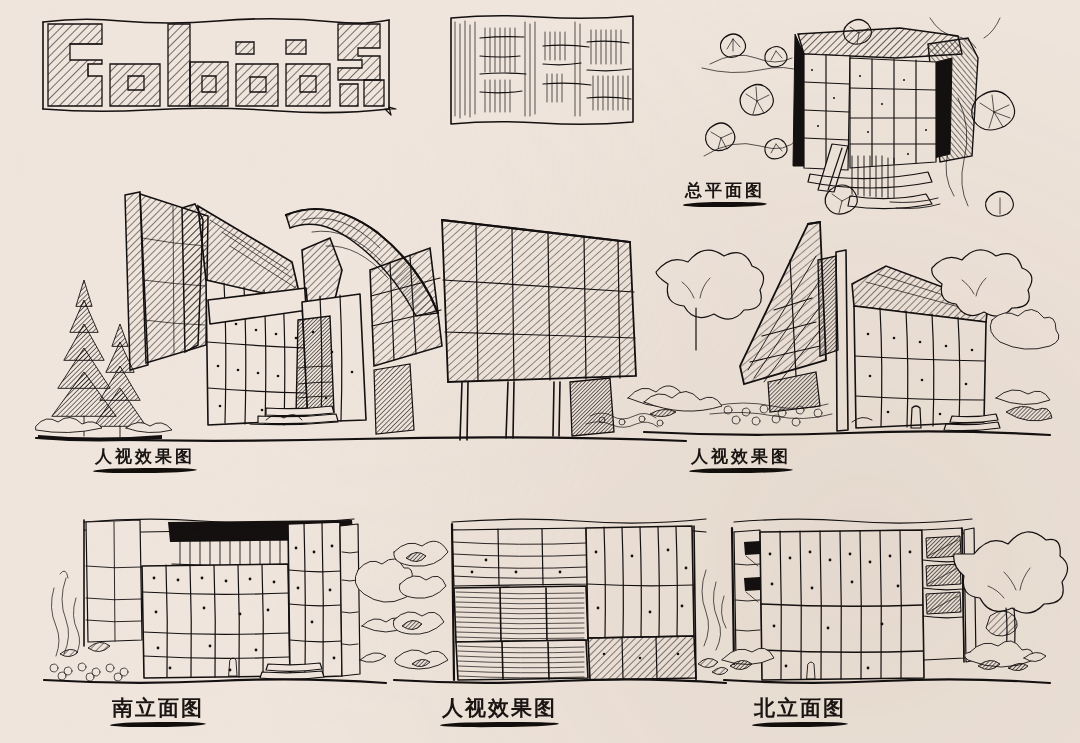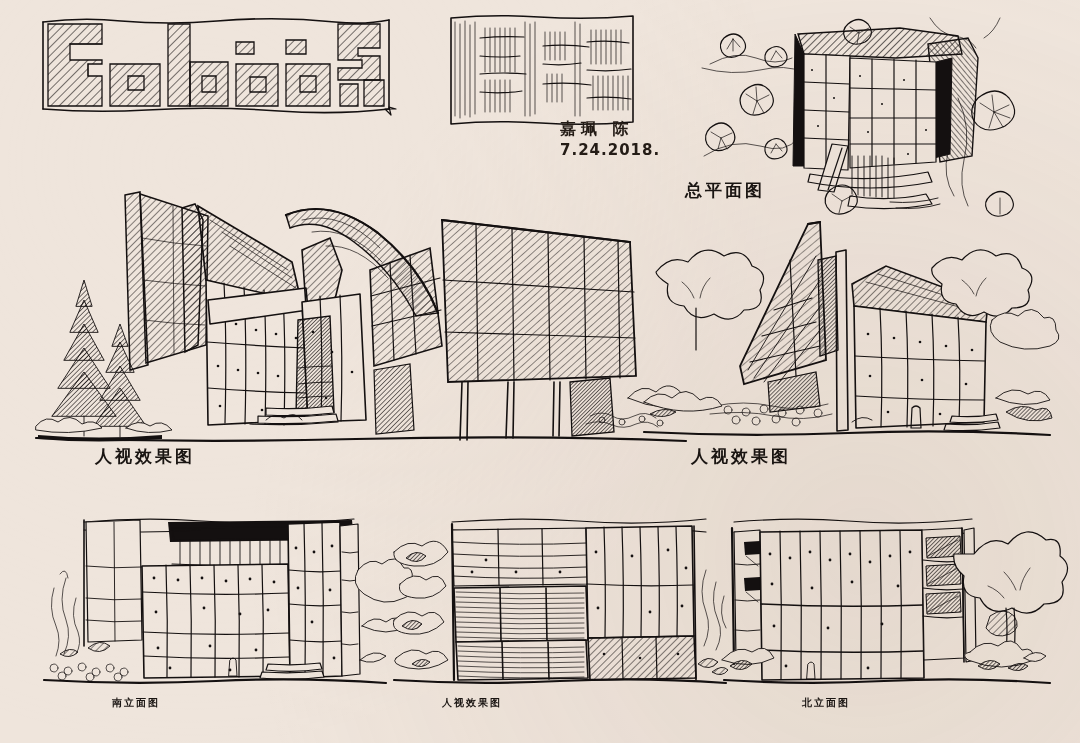--- a/index.html
+++ b/index.html
@@ -28,41 +28,42 @@
       radial-gradient(circle at 80% 75%, rgba(196,178,162,.22), transparent 60%);
     mix-blend-mode: multiply;
     opacity: .8;
   }
   .panel { position: absolute; }
 
   
   .caption {
     position: absolute;
     display: flex;
+    flex-direction: column;
     align-items: flex-start;
     user-select: none;
   }
   .caption .cap-text {
     font-family: "DejaVu Sans", sans-serif;
     font-size: 17px;
     font-weight: 700;
     letter-spacing: 3px;
     color: #1a1512;
     line-height: 1;
     padding: 0 2px 3px 2px;
     white-space: nowrap;
   }
   .caption .cap-rule {
     height: 5px;
     width: 100%;
     background: #120e0b;
     border-radius: 40% 55% 45% 50% / 60% 50% 60% 50%;
     transform: skewY(-.6deg);
   }
-  .caption.small .cap-text { font-size: 10px; letter-spacing: 2px; }
+  .caption.small .cap-text { font-size: 21px; letter-spacing: 2px; }
 
   .sig {
     position: absolute;
     font-family: "DejaVu Sans", sans-serif;
     color: #241c16;
     line-height: 1.35;
     user-select: none;
   }
   .sig .sig-name { font-size: 16px; font-weight: 700; letter-spacing: 5px; }
   .sig .sig-date { font-size: 15px; font-weight: 700; letter-spacing: 1px; }
@@ -208,24 +209,20 @@
         <path d="M96 34 q24 -2 46 1"></path>
         <path d="M96 52 q20 2 38 -1"></path>
         <path d="M96 72 q26 -2 48 1"></path>
         <path d="M140 30 q22 -2 42 1"></path>
         <path d="M140 58 q24 2 44 -1"></path>
         <path d="M140 86 q22 -2 44 1"></path>
       </g>
     </svg>
   </div>
 
-  <div class="sig" style="left:560px; top:118px;">
-    <div class="sig-name">嘉珮 陈</div>
-    <div class="sig-date">7.24.2018.</div>
-  </div>
 
   <div class="panel" style="left:700px; top:6px;">
     <svg width="345" height="215" viewBox="0 0 345 215">
       <defs>
         <pattern id="hatchRoof" width="5" height="5" patternTransform="rotate(45)" patternUnits="userSpaceOnUse">
           <line x1="0" y1="0" x2="0" y2="5" stroke="#141010" stroke-width="1.3"></line>
         </pattern>
         <pattern id="hatchRoof2" width="4" height="4" patternTransform="rotate(-40)" patternUnits="userSpaceOnUse">
           <line x1="0" y1="0" x2="0" y2="4" stroke="#141010" stroke-width="1.1"></line>
         </pattern>
@@ -1080,19 +1077,19 @@
         <path d="M2 150 q14 -14 28 -6 q14 -10 22 6 q-24 12 -52 2 Z" fill="#efe5dc"></path>
       </g>
       <g fill="url(#nDark)" stroke="#141010" stroke-width=".9">
         <path d="M256 158 q12 -10 22 -2 q-10 10 -22 2 Z"></path>
         <path d="M286 160 q12 -8 20 -2 q-8 8 -20 2 Z"></path>
         <path d="M8 158 q12 -10 22 -2 q-10 10 -22 2 Z"></path>
       </g>
     </svg>
   </div>
 
-  <div class="caption small" style="left:752px; top:698px;margin-left:48px;">
+  <div class="caption small" style="left:752px; top:698px;">
     <div class="cap-text">北立面图</div>
     <div class="cap-rule"></div>
   </div>
 
   <div id="paper-grain"></div>
 </div>
 
 </body></html>

